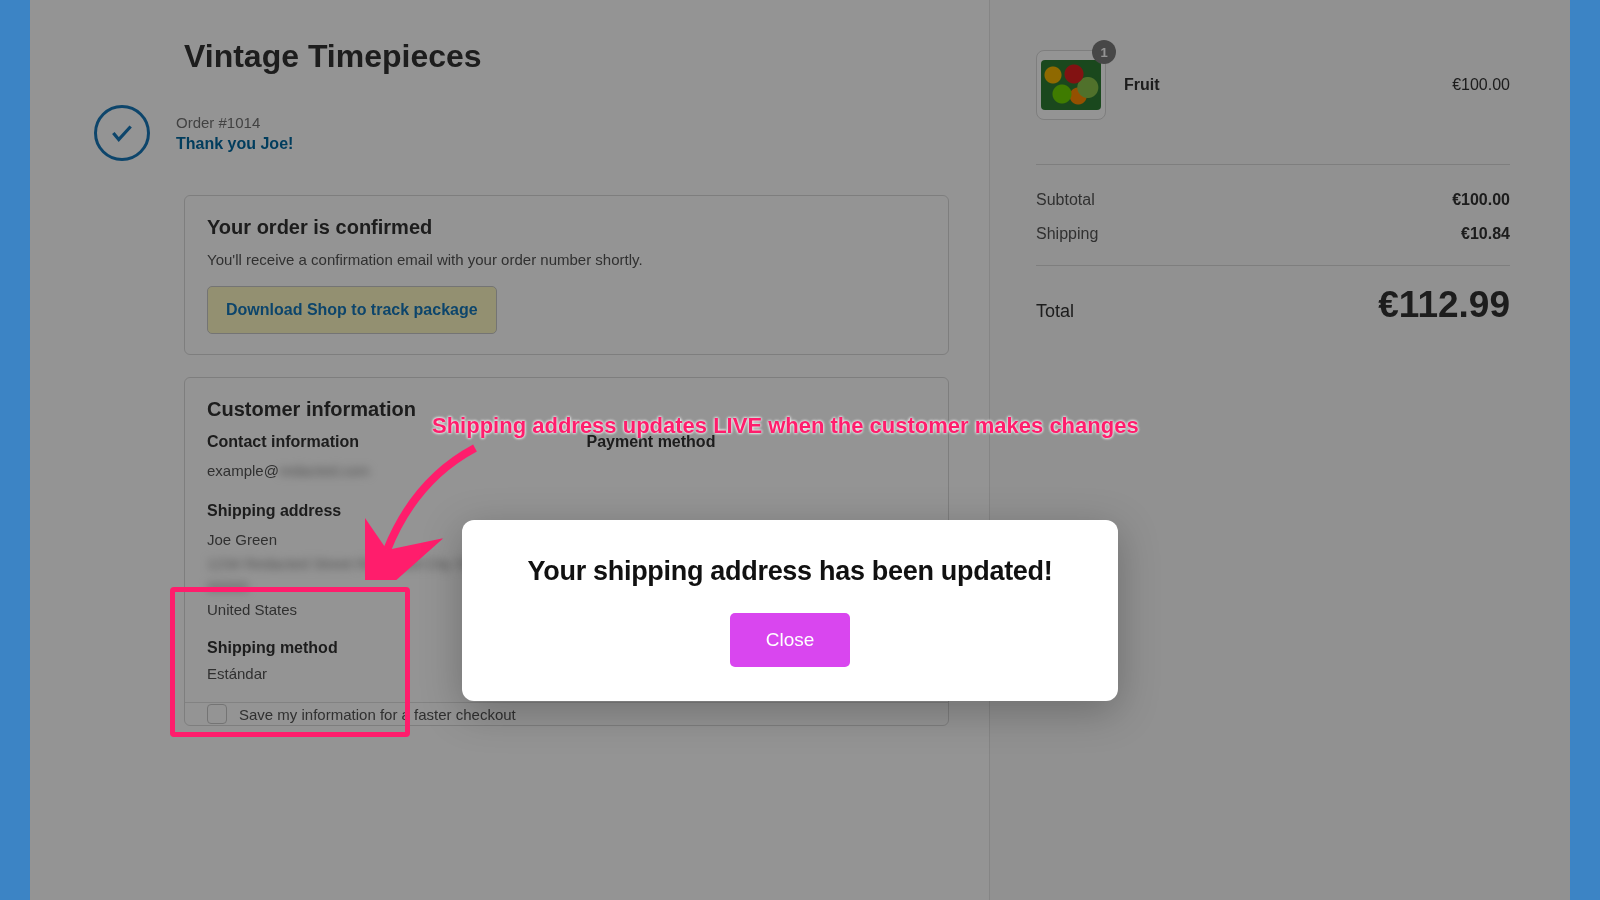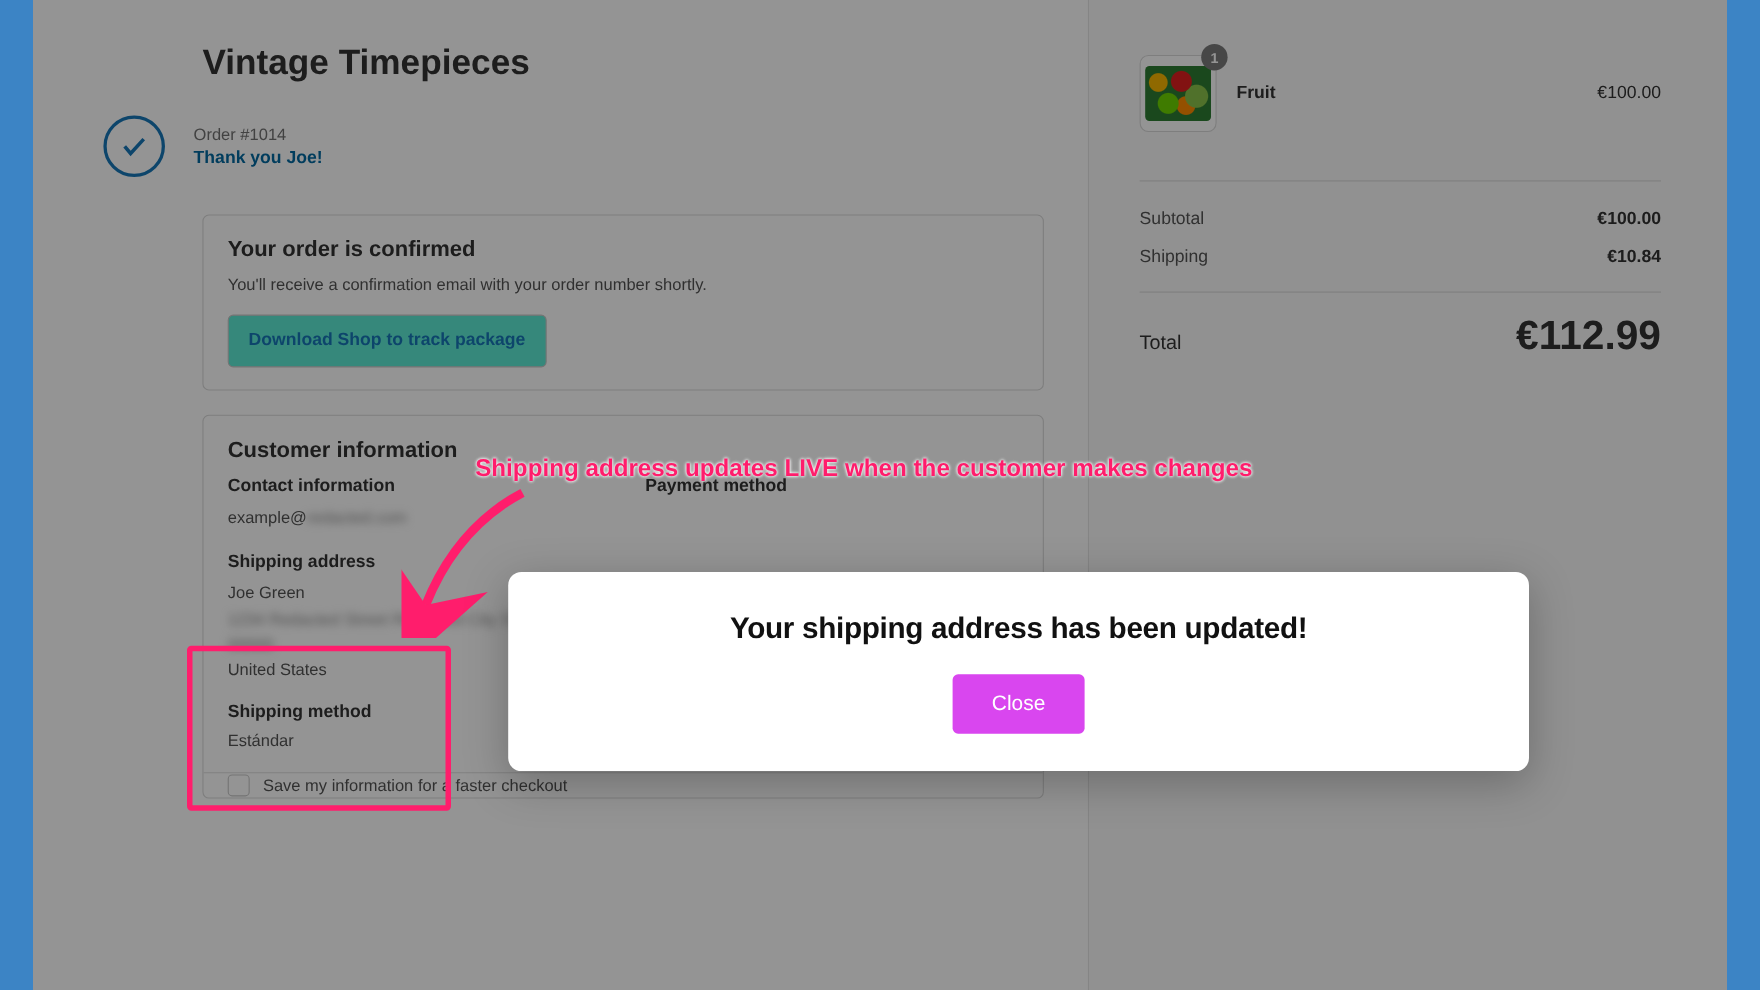--- a/index.html
+++ b/index.html
@@ -13,21 +13,21 @@
   .store-title { font-size: 32px; font-weight: 600; color: #333; margin-bottom: 30px; margin-left: 90px; }
   .thank-row { display: flex; align-items: center; gap: 26px; margin-bottom: 34px; }
   .check-circle { width: 56px; height: 56px; border: 3px solid #1878b9; border-radius: 50%; display: flex; align-items: center; justify-content: center; color: #1878b9; flex-shrink: 0; }
   .check-circle svg { width: 26px; height: 26px; stroke: #1878b9; stroke-width: 3; fill: none; }
   .order-num { color: #737373; font-size: 15px; margin-bottom: 4px; }
   .thank-text { font-size: 16px; font-weight: 700; color: #0369a1; }
 
   .panel { border: 1px solid #d9d9d9; border-radius: 6px; padding: 20px 22px; margin-left: 90px; margin-bottom: 22px; }
   .panel h2 { font-size: 20px; font-weight: 600; color: #333; margin-bottom: 12px; }
   .panel p.sub { color: #545454; font-size: 15px; margin-bottom: 18px; }
-  .btn-outline { display: inline-block; border: 1px solid #c8c8c8; border-radius: 5px; padding: 14px 18px; color: #1878b9; font-weight: 600; font-size: 16px; background: #5eead4; cursor: pointer; }
+  .btn-outline { display: inline-block; border: 1px solid #c8c8c8; border-radius: 5px; padding: 14px 18px; color: #1878b9; font-weight: 600; font-size: 16px; background: #fef9c3; cursor: pointer; }
 
   .cust-sections { display: flex; gap: 40px; margin-bottom: 18px; }
   .cust-col { flex: 1; }
   .cust-col h3 { font-size: 16px; font-weight: 700; color: #333; margin-bottom: 8px; }
   .cust-col .val { color: #545454; font-size: 15px; line-height: 1.55; }
   .blur { filter: blur(4px); color: #8a8a8a; display: inline-block; }
   .highlight-box { position: absolute; border: 5px solid #ff1d6c; border-radius: 4px; pointer-events: none; }
 
   .ship-method h3 { font-size: 16px; font-weight: 600; color: #333; margin-bottom: 8px; margin-top: 4px; }
   .ship-method .val { color: #545454; font-size: 15px; }
@@ -53,21 +53,21 @@
 
   .summary-line { display: flex; justify-content: space-between; font-size: 16px; color: #545454; padding: 8px 0; }
   .summary-line.bold span:last-child { font-weight: 600; color: #333; }
   .divider { height: 1px; background: #d9d9d9; margin: 14px 0 18px; }
   .total-line { display: flex; justify-content: space-between; align-items: baseline; }
   .total-label { font-size: 18px; color: #333; }
   .total-val { font-size: 37px; font-weight: 600; color: #333; }
 
   
   .dim { position: absolute; inset: 0; background: rgba(0,0,0,0.42); }
-  .modal { position: absolute; left: 432px; top: 520px; width: 928px; background: #fff; border-radius: 12px; padding: 36px 30px 34px; box-shadow: 0 10px 40px rgba(0,0,0,0.25); text-align: center; }
+  .modal { position: absolute; left: 432px; top: 520px; width: 656px; background: #fff; border-radius: 12px; padding: 36px 30px 34px; box-shadow: 0 10px 40px rgba(0,0,0,0.25); text-align: center; }
   .modal h1 { font-size: 27px; font-weight: 700; color: #111; margin-bottom: 26px; letter-spacing: -0.3px; }
   .modal button { background: #d946ef; color: #fff; border: none; border-radius: 5px; padding: 16px 36px; font-size: 19px; font-weight: 500; cursor: pointer; }
 
   
   .annotation { position: absolute; left: 402px; top: 413px; color: #ff1d6c; font-size: 22px; font-weight: 800; text-shadow: 0 0 3px #fff, 0 0 3px #fff; white-space: nowrap; }
   .arrow { position: absolute; left: 335px; top: 440px; pointer-events: none; }
 </style>
 </head>
 <body>
 

